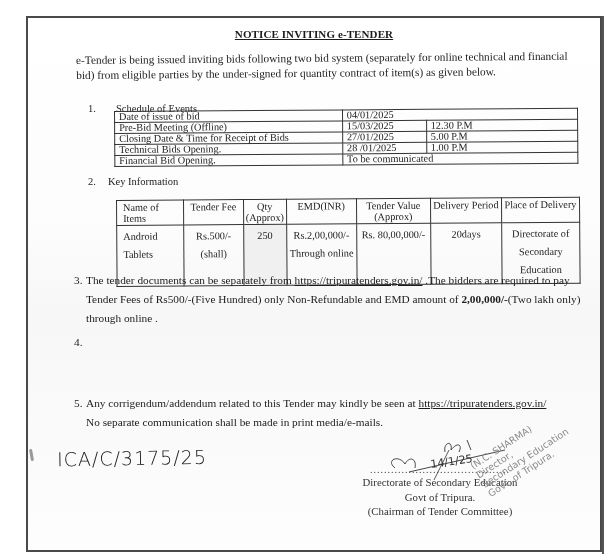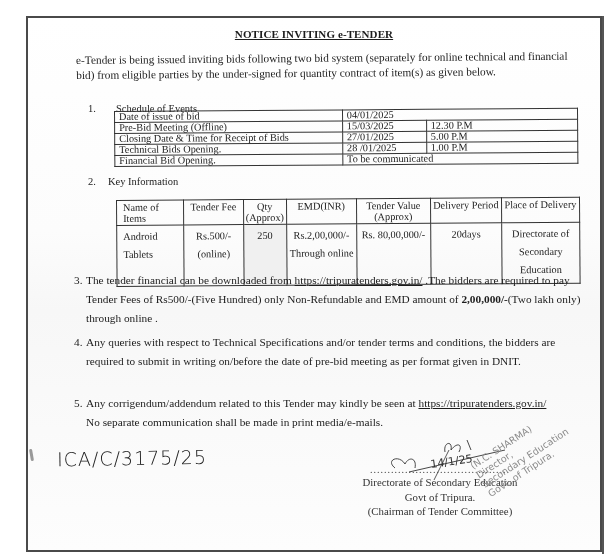--- a/index.html
+++ b/index.html
@@ -114,38 +114,37 @@
         <th style="width:40px">Qty (Approx)</th>
         <th style="width:70px">EMD(INR)</th>
         <th style="width:75px">Tender Value (Approx)</th>
         <th style="width:72px">Delivery Period</th>
         <th style="width:79px">Place of Delivery</th>
       </tr>
     </thead>
     <tbody>
       <tr>
         <td class="left">Android Tablets</td>
-        <td>Rs.500/- (online)</td>
+        <td>Rs.500/- (shall)</td>
         <td class="qty-cell">250</td>
         <td>Rs.2,00,000/- Through online</td>
         <td>Rs. 80,00,000/-</td>
         <td>20days</td>
         <td>Directorate of Secondary Education</td>
       </tr>
     </tbody>
   </table>
 
   <div class="para" style="top:253px;">
     <span class="pn">3.</span>
-    <span>The tender financial can be downloaded from </span><span class="link">https://tripuratenders.gov.in/</span><span> .The bidders are required to pay Tender Fees of Rs500/-(Five Hundred) only Non-Refundable and EMD amount of </span><b>2,00,000/-</b><span>(Two lakh only) through online .</span>
+    <span>The tender documents can be separately from </span><span class="link">https://tripuratenders.gov.in/</span><span> .The bidders are required to pay Tender Fees of Rs500/-(Five Hundred) only Non-Refundable and EMD amount of </span><b>2,00,000/-</b><span>(Two lakh only) through online .</span>
   </div>
 
   <div class="para" style="top:315px;">
     <span class="pn">4.</span>
-    <span>Any queries with respect to Technical Specifications and/or tender terms and conditions, the bidders are required to submit in writing on/before the date of pre-bid meeting as per format given in DNIT.</span>
   </div>
 
   <div class="para" style="top:376px;">
     <span class="pn">5.</span>
     <span>Any corrigendum/addendum related to this Tender may kindly be seen at </span><span class="link">https://tripuratenders.gov.in/</span><br>
     <span>No separate communication shall be made in print media/e-mails.</span>
   </div>
 </div>
 
 <div class="right-strip"></div>

